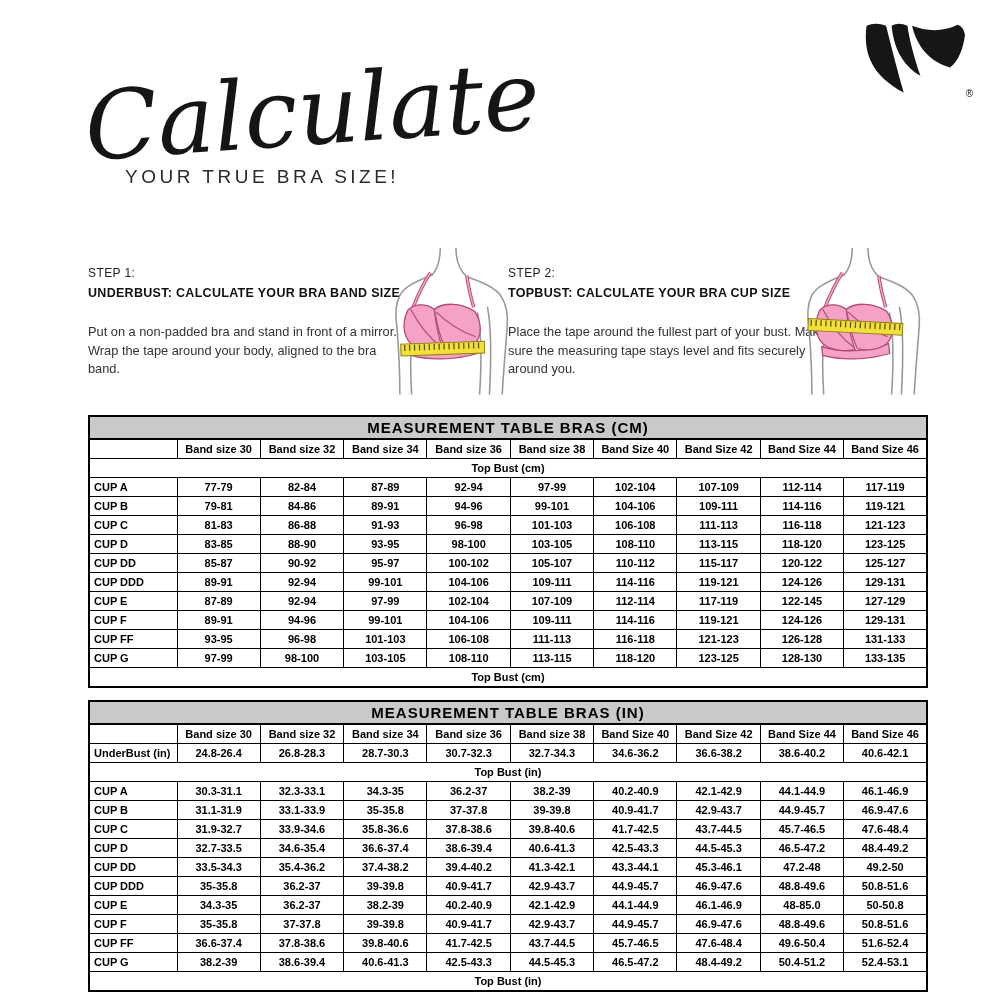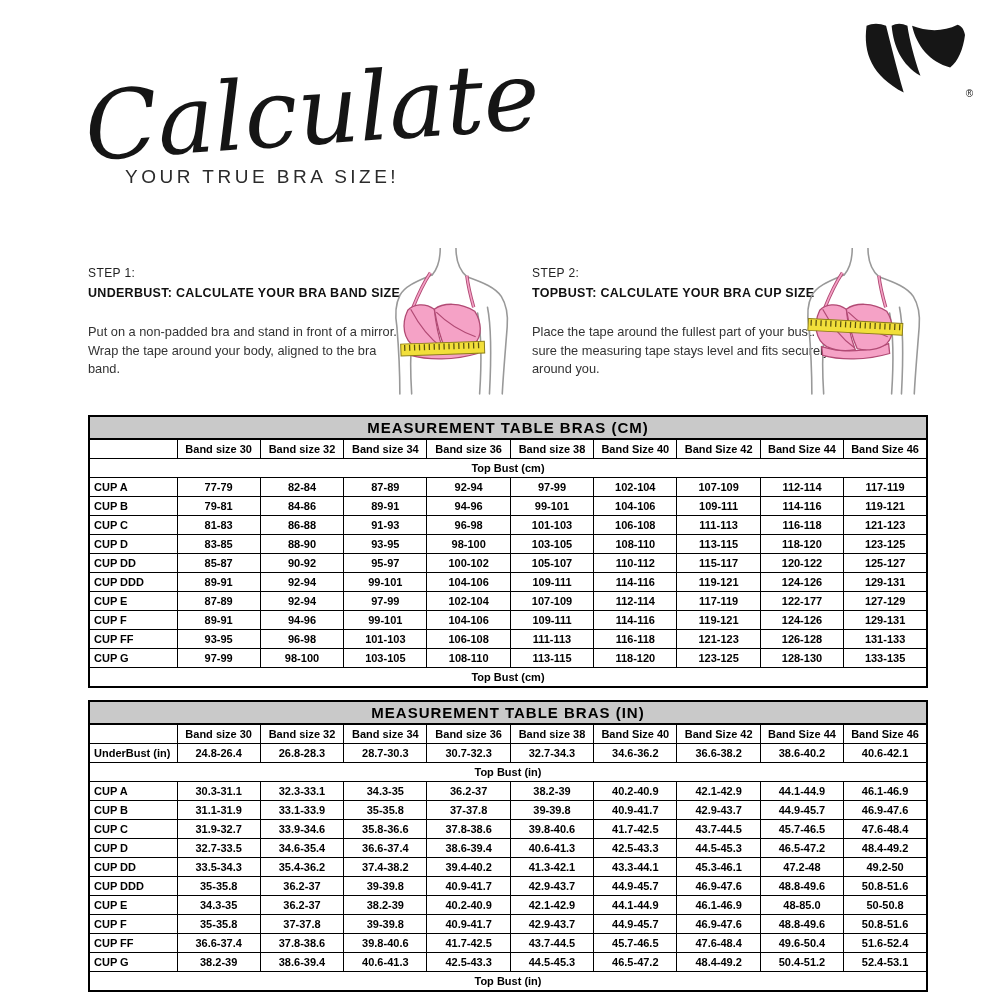--- a/index.html
+++ b/index.html
@@ -14,21 +14,21 @@
 
   
   .hero{position:absolute;top:78px;left:85px;width:420px;}
   .script-title{font-family:"DejaVu Serif",serif;font-style:italic;font-size:95px;
                 line-height:1.05;color:#151515;transform:rotate(-4deg);transform-origin:left center;}
   .hero-subtitle{font-size:19px;letter-spacing:3.5px;color:#2b2b2b;margin:-12px 0 0 40px;}
 
   
   .step{position:absolute;width:318px;}
   .step-1{top:266px;left:88px;}
-  .step-2{top:266px;left:532px;}
+  .step-2{top:266px;left:508px;}
   .step-label{font-size:12px;letter-spacing:.4px;color:#222;margin-bottom:6px;}
   .step-heading{font-size:12.5px;font-weight:bold;letter-spacing:.3px;color:#111;}
   .step-body{font-size:12.8px;line-height:1.45;color:var(--body-text,#333);margin-top:23px;}
 
   .illus{position:absolute;width:128px;height:148px;}
   .illus-1{top:248px;left:391px;}
   .illus-2{top:248px;left:803px;}
 
   
   .table-wrap{position:absolute;left:88px;width:712px;}
@@ -239,21 +239,21 @@
         </tr>
         <tr>
           <td class="label">CUP E</td>
           <td>87-89</td>
           <td>92-94</td>
           <td>97-99</td>
           <td>102-104</td>
           <td>107-109</td>
           <td>112-114</td>
           <td>117-119</td>
-          <td>122-177</td>
+          <td>122-145</td>
           <td>127-129</td>
         </tr>
         <tr>
           <td class="label">CUP F</td>
           <td>89-91</td>
           <td>94-96</td>
           <td>99-101</td>
           <td>104-106</td>
           <td>109-111</td>
           <td>114-116</td>

